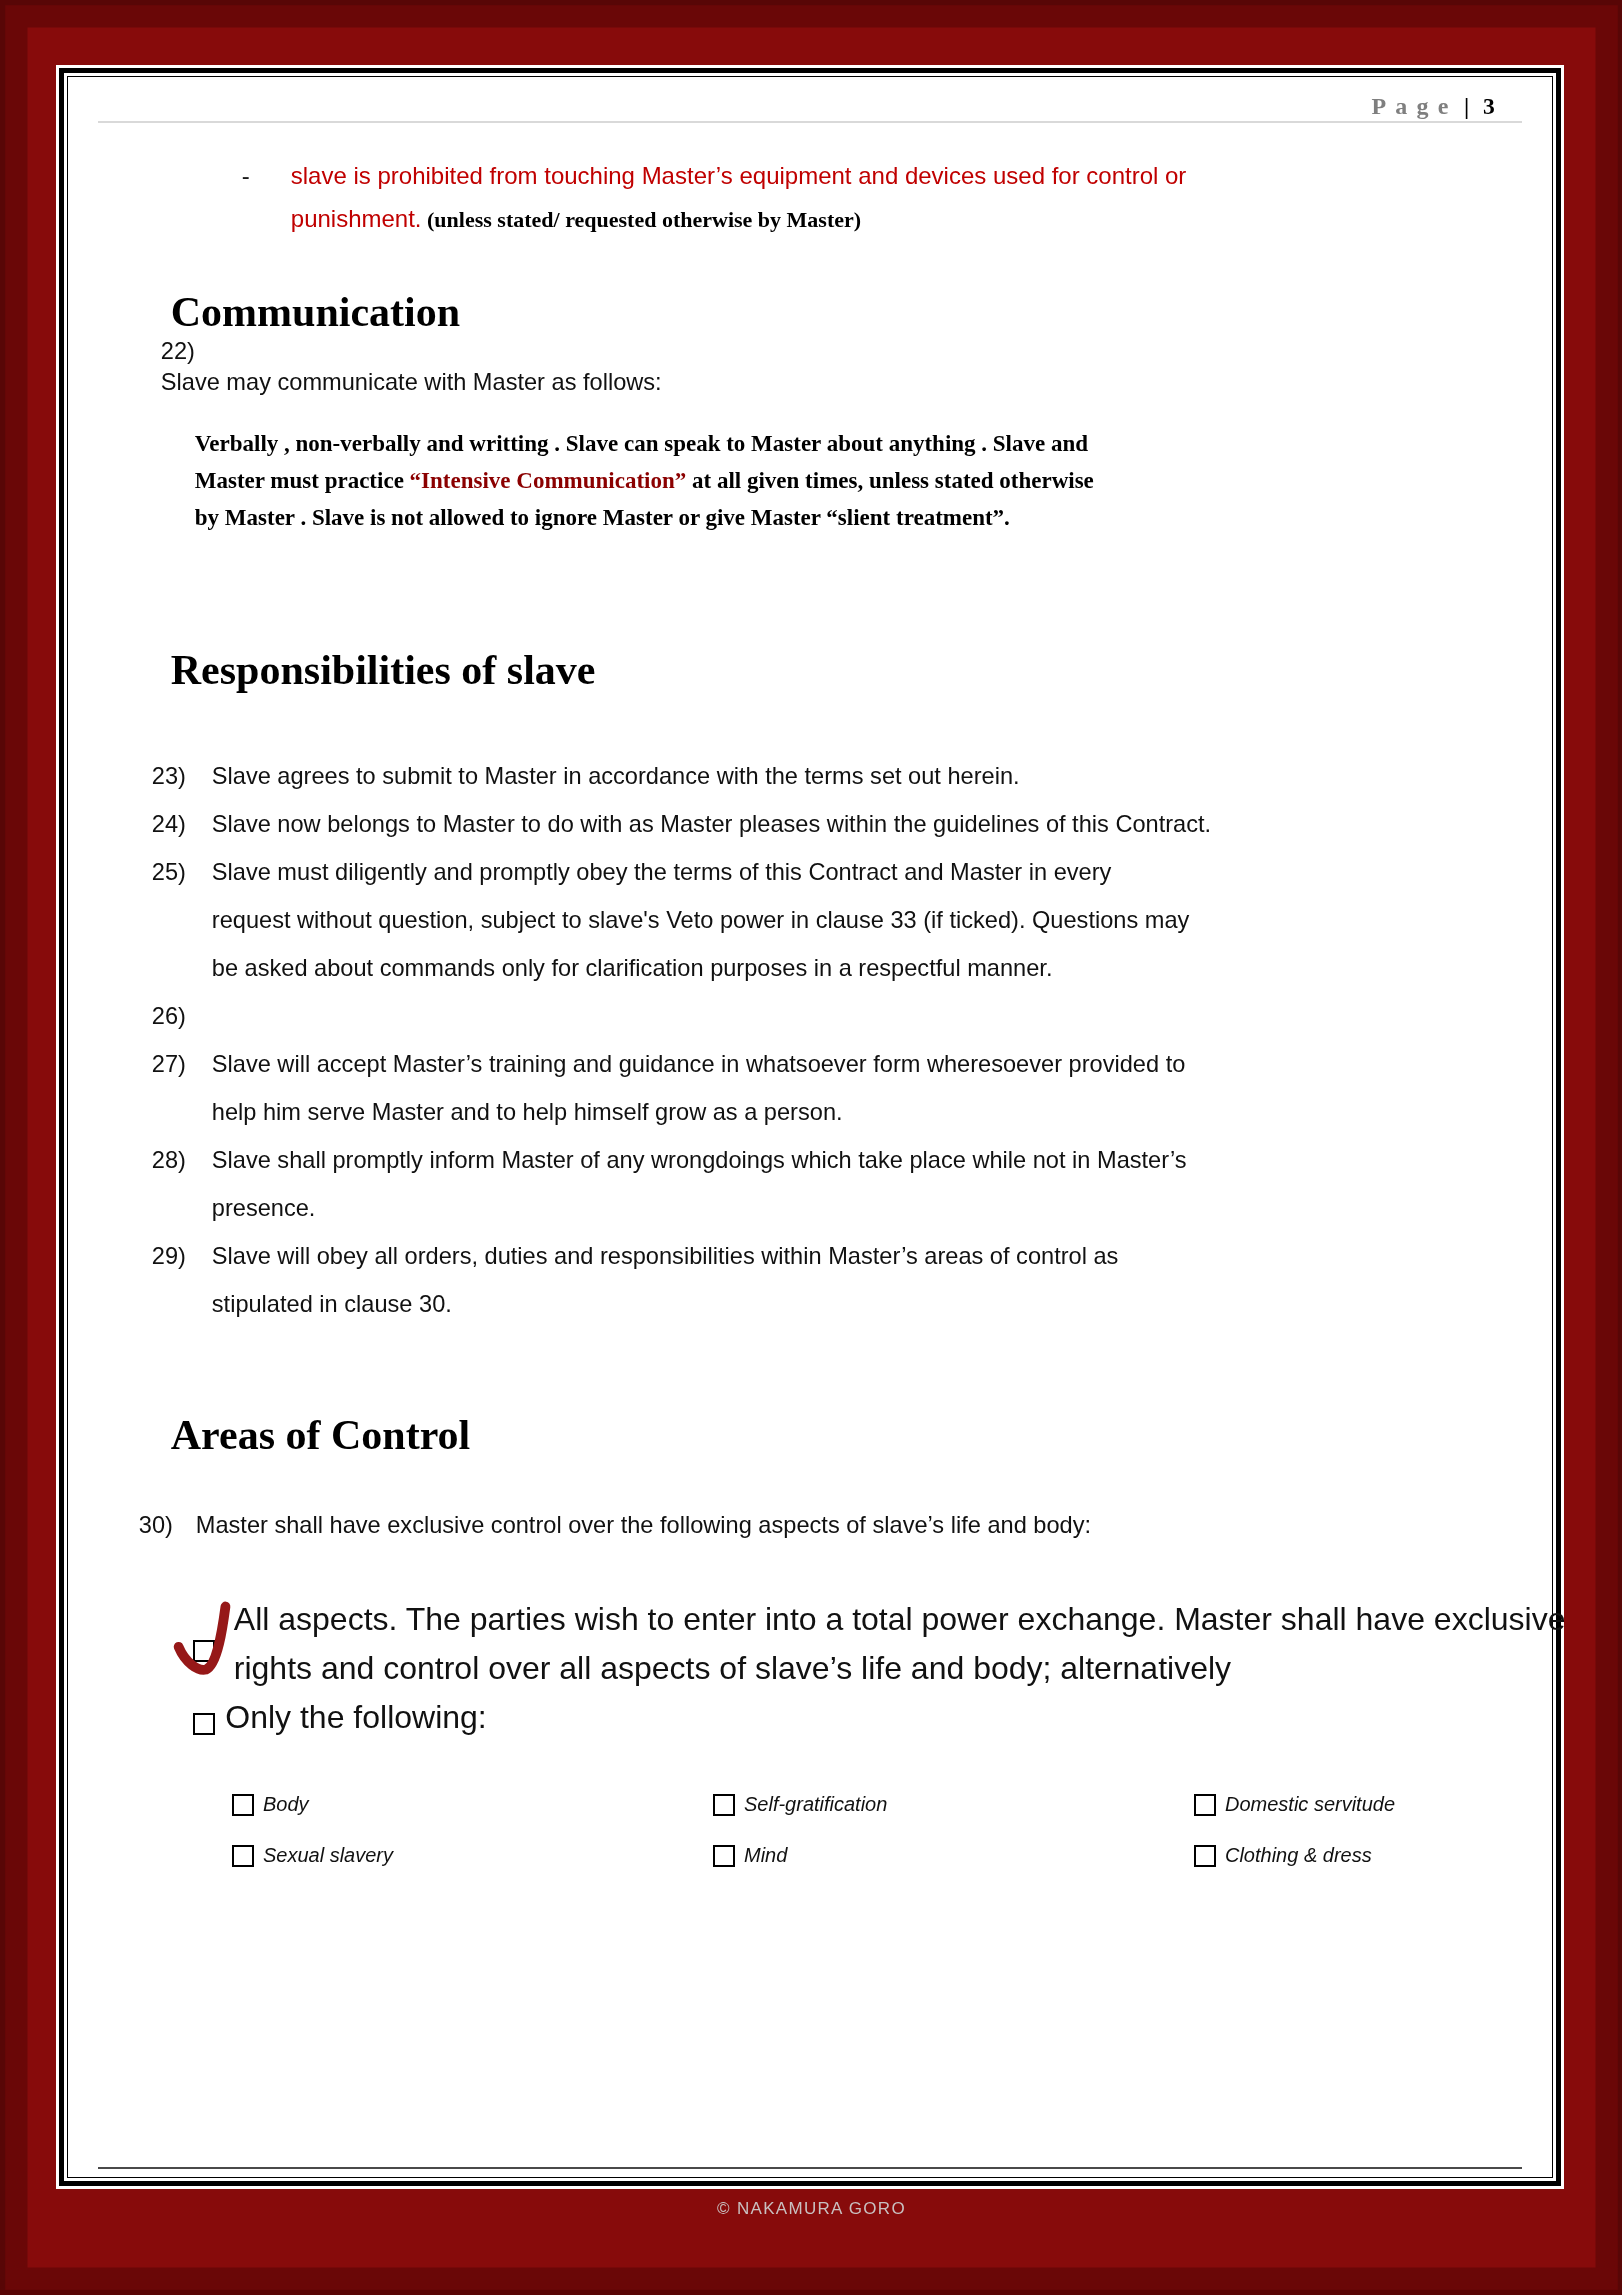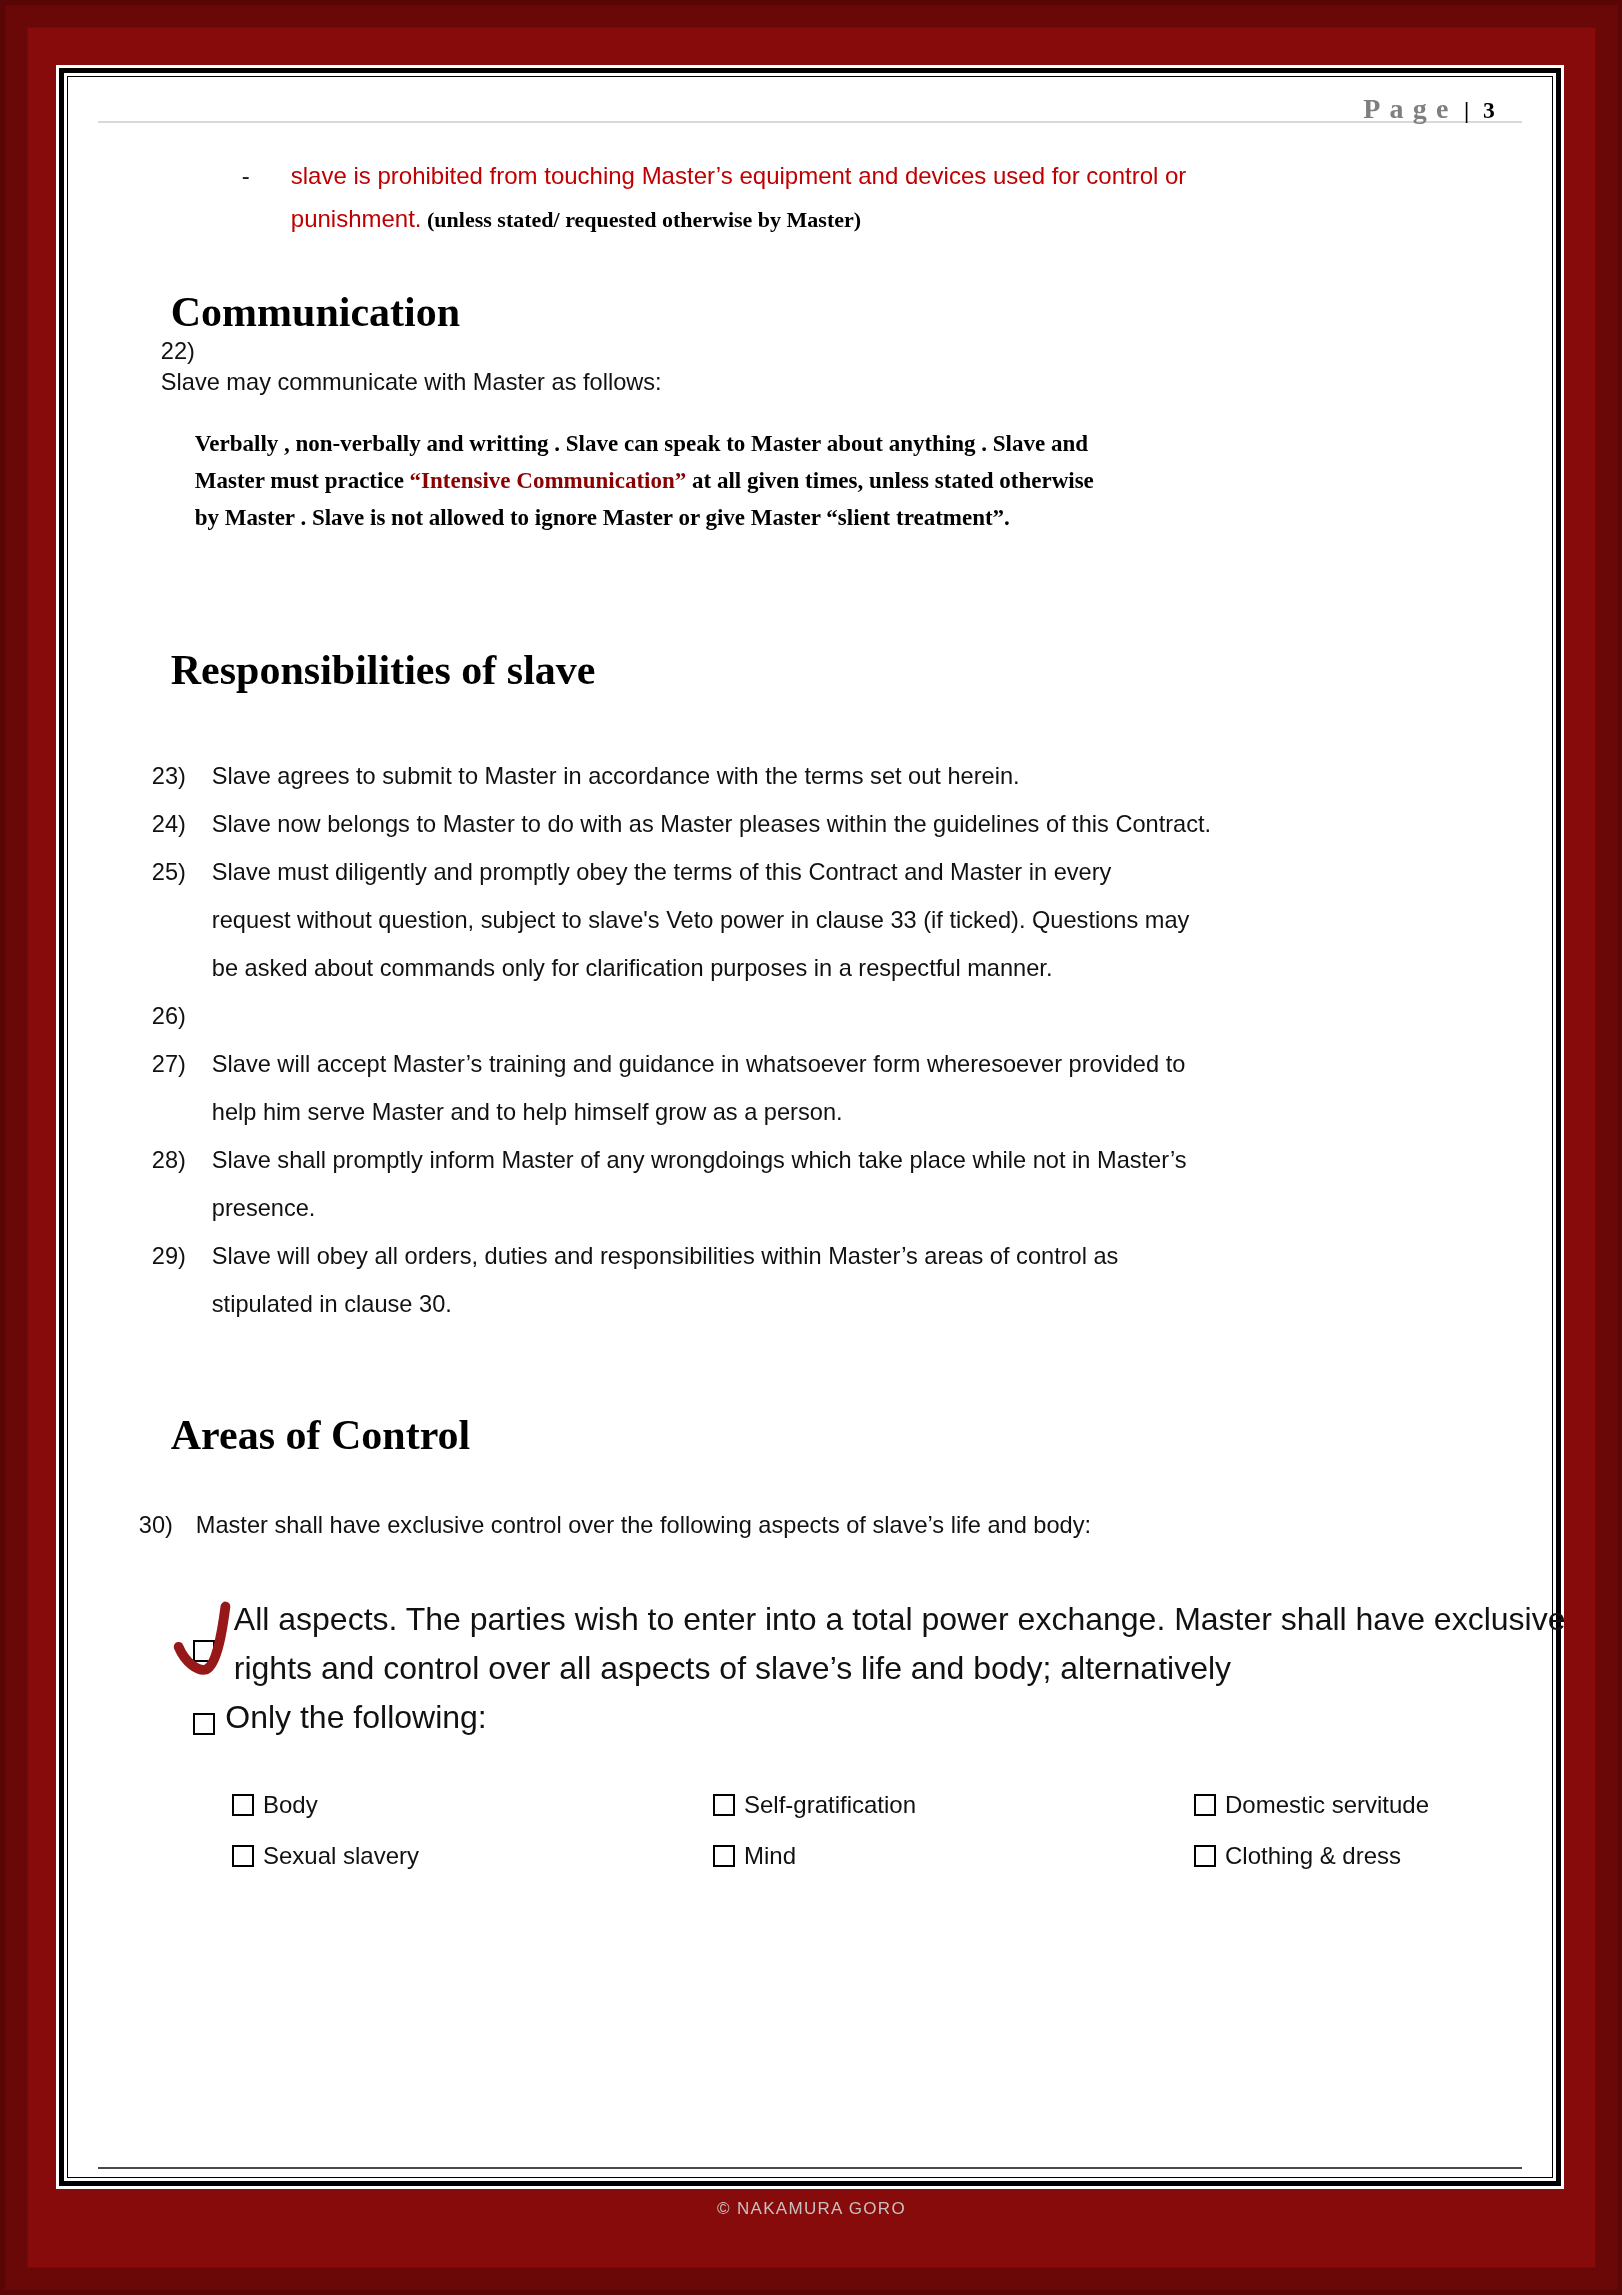--- a/index.html
+++ b/index.html
@@ -25,21 +25,21 @@
     position:absolute; inset:12.4px;
     padding:15.7px 29.4px 0 29.4px;
   }
   .pre { white-space:pre; }
 
   
   .page-header {
     height:27.5px; text-align:right; padding-right:23.6px;
     font-family:"Liberation Serif", serif;
   }
-  .pg-word { color:#7f7f7f; font-weight:bold; font-size:28px; letter-spacing:9.2px; }
+  .pg-word { color:#7f7f7f; font-weight:bold; font-size:24px; letter-spacing:9.2px; }
   .pg-num  { color:#000; font-weight:bold; font-size:23.6px; margin-left:6.5px; letter-spacing:3.9px; }
   .header-rule { border-top:2px solid #d9d9d9; }
   .footer-rule { position:absolute; left:29.4px; right:29.4px; bottom:7.9px; border-top:2px solid #4a4a4a; }
 
   
   .intro-bullet { display:flex; padding-left:144px; margin-top:31px; font-size:24px; line-height:43px; }
   .intro-dash { width:49px; color:#1a1a1a; }
   .intro-text { color:#c00000; }
   .intro-black {
     color:#000; font-family:"Liberation Serif", serif; font-weight:bold; font-size:22px;
@@ -86,21 +86,21 @@
   .opt-only .opt-text { margin-left:10.5px; }
   svg.checkmark {
     position:absolute; left:-22px; top:-42px; width:75px; height:82px;
     overflow:visible; pointer-events:none;
   }
 
   .cb-grid { display:flex; margin-top:37px; }
   .col1 { margin-left:134px; width:481px; }
   .col2 { width:481px; }
   .col3 { flex:1; }
-  .cb-row { display:flex; align-items:center; height:51px; font-size:24px; color:#111; }
+  .cb-row { display:flex; align-items:center; height:51px; font-size:20px; color:#111;font-style:italic; }
   .cb-row .cb { margin-top:0; flex:none; }
   .cb-row .cb-label { margin-left:9.2px; }
 
   
   .copyright {
     position:absolute; left:0; right:0; top:2199px; z-index:2;
     text-align:center; color:#c9c0c0; font-size:17px; letter-spacing:1.3px;
   }
 </style>
 </head>

